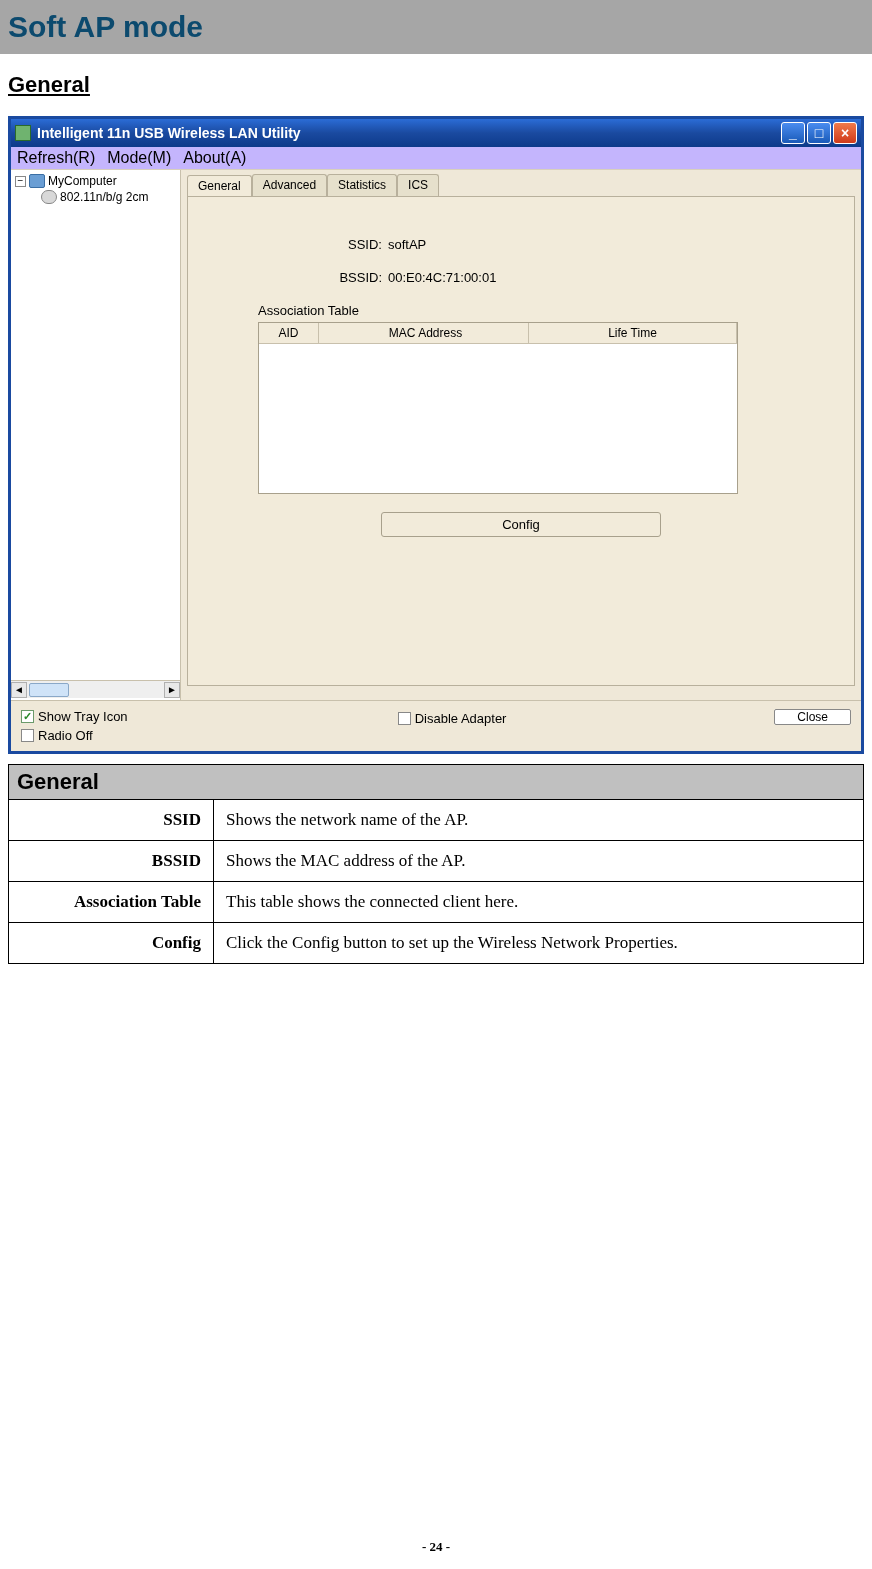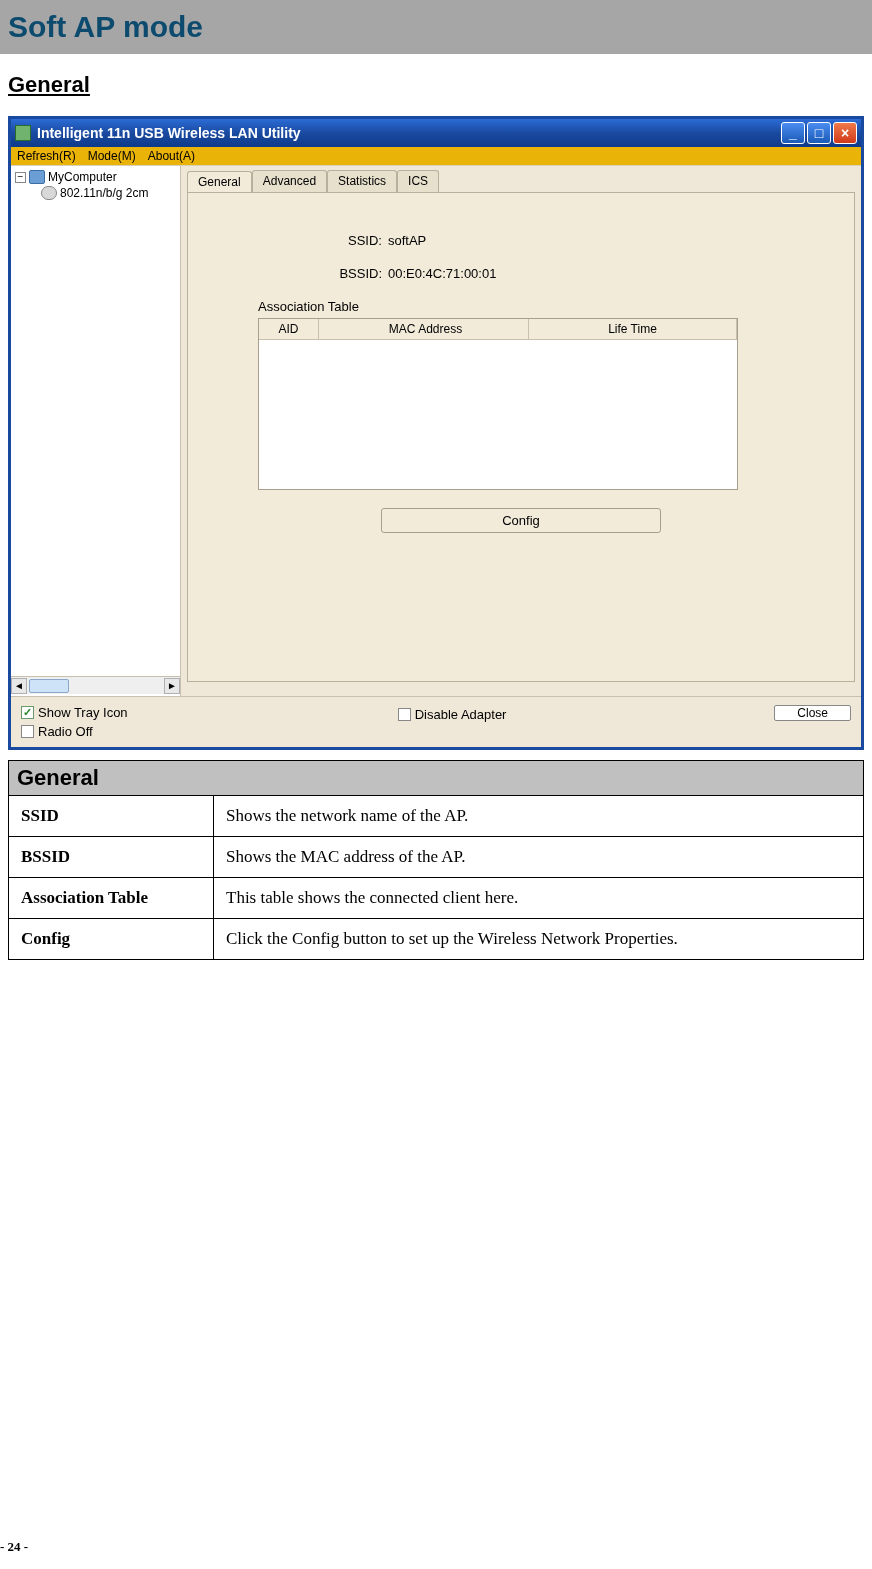--- a/index.html
+++ b/index.html
@@ -64,25 +64,25 @@
     border-radius: 3px;
     display: flex; align-items: center; justify-content: center;
     font-size: 14px;
     font-weight: bold;
     color: #fff;
   }
   .win-btn.min { background: linear-gradient(#4a8cf0,#1a5ab8); }
   .win-btn.max { background: linear-gradient(#4a8cf0,#1a5ab8); }
   .win-btn.close { background: linear-gradient(#f07a4a,#d03a1a); }
   .menubar {
-    background: #eab308;
+    background: #c4b5fd;
     padding: 2px 6px;
     display: flex;
     gap: 12px;
-    font-size: 12px;
+    font-size: 16px;
     border-bottom: 1px solid #d8d0bc;
   }
   .app-body {
     display: flex;
     background: #efe8d8;
   }
   .tree-pane {
     width: 170px;
     background: #ffffff;
     border-right: 1px solid #c8c0ac;
@@ -213,26 +213,27 @@
   .desc-table td {
     border:1px solid #000;
     padding:10px 12px;
     font-size:17px;
     font-family: 'Times New Roman', serif;
     vertical-align: top;
   }
   .desc-table td.key {
     font-weight:bold;
     width: 205px;
+    text-align: right;
   }
   .page-num {
     position:absolute;
     bottom:14px;
     left:0;right:0;
-    text-align:left;
+    text-align:center;
     font-family:'Times New Roman',serif;
     font-size:13px;
     font-weight:bold;
   }
 </style>
 </head>
 <body>
 
 <div class="page">
 

